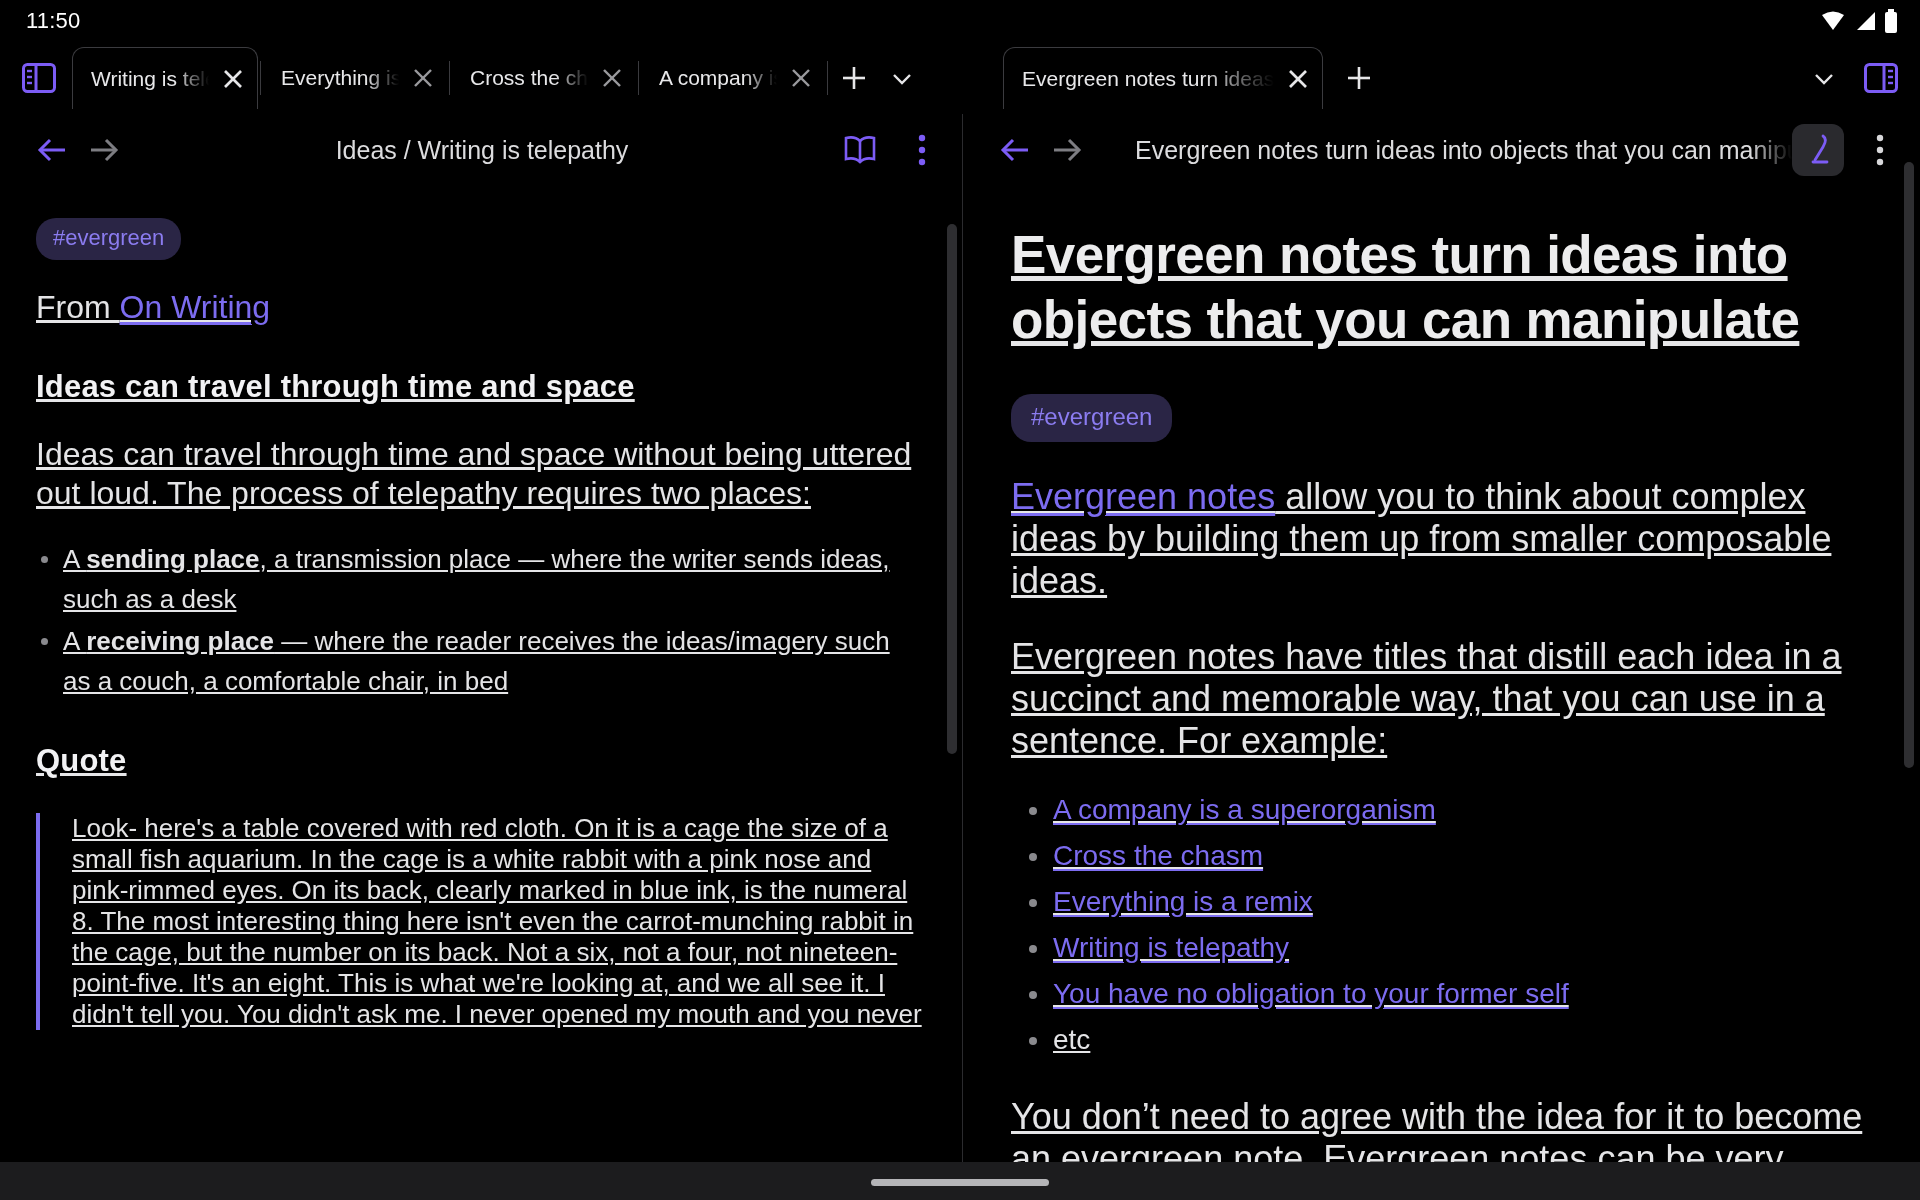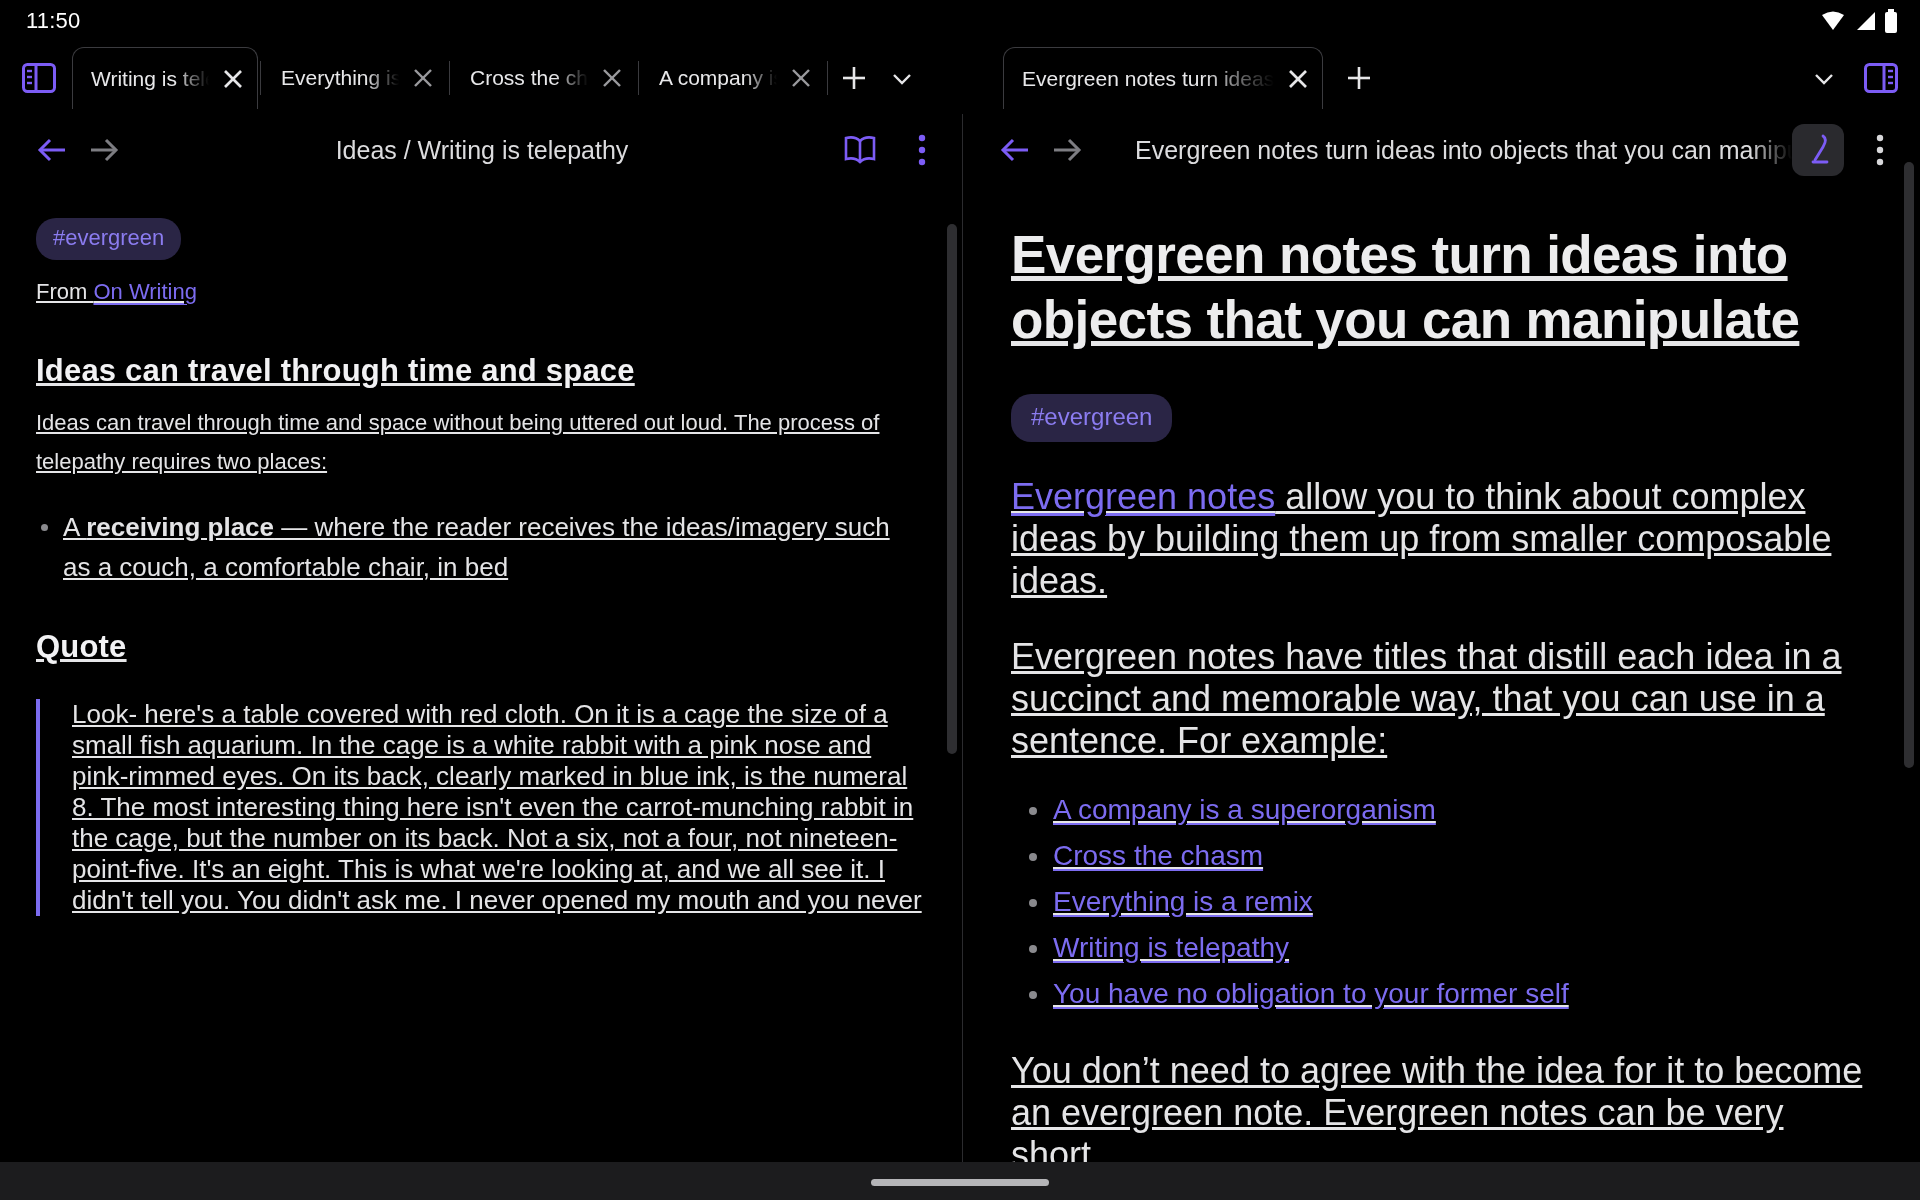--- a/index.html
+++ b/index.html
@@ -91,21 +91,21 @@
   
   .note { padding: 0 40px 0 36px; color:#e6e6e8;text-decoration:underline; }
   .note.right { padding: 0 44px 0 48px; }
 
   .tagpill {
     display:inline-block; background:#2a2545; color:#8b7cf0;
     border-radius:20px; padding:7px 17px 9px; font-size:22px; margin-top:32px;
   }
   .tagpill.big { font-size:24px; padding:9px 20px 11px; margin-top:0; }
 
-  .p { font-size:22px; line-height:39px; color:#e4e4e6; margin-top:12px; }
+  .p { font-size:32px; line-height:39px; color:#e4e4e6; margin-top:28px; }
   .p.rt { font-size:36px; line-height:42px; margin-top:34px; }
   .lnk { color:#7c6cf0; text-decoration:underline; text-underline-offset:4px; }
   .lnk.plain { text-decoration:none; }
 
   h2.h { font-size:31px; line-height:40px; font-weight:bold; color:#f2f2f4; margin-top:40px; letter-spacing:.2px;}
   h1.bigtitle {
     font-size:53px; line-height:65px; font-weight:bold; color:#ececed;
     letter-spacing:-0.6px; margin: 36px 0 42px 0;
   }
 
@@ -312,20 +312,21 @@
       <div class="note">
         <span class="tagpill">#evergreen</span>
 
         <p class="p"><span>From </span><a class="lnk" href="#">On Writing</a></p>
 
         <h2 class="h">Ideas can travel through time and space</h2>
 
         <p class="p">Ideas can travel through time and space without being uttered out loud. The process of telepathy requires two places:</p>
 
         <ul class="bul">
+          <li><span>A </span><b>sending place</b><span>, a transmission place — where the writer sends ideas, such as a desk</span></li>
           <li><span>A </span><b>receiving place</b><span> — where the reader receives the ideas/imagery such as a couch, a comfortable chair, in bed</span></li>
         </ul>
 
         <h2 class="h">Quote</h2>
 
         <blockquote>
           <p class="p">Look- here's a table covered with red cloth. On it is a cage the size of a small fish aquarium. In the cage is a white rabbit with a pink nose and pink-rimmed eyes. On its back, clearly marked in blue ink, is the numeral 8. The most interesting thing here isn't even the carrot-munching rabbit in the cage, but the number on its back. Not a six, not a four, not nineteen-point-five. It's an eight. This is what we're looking at, and we all see it. I didn't tell you. You didn't ask me. I never opened my mouth and you never</p>
         </blockquote>
       </div>
 
@@ -373,20 +374,21 @@
         <p class="p rt"><a class="lnk" href="#">Evergreen notes</a><span> allow you to think about complex ideas by building them up from smaller composable ideas.</span></p>
 
         <p class="p rt">Evergreen notes have titles that distill each idea in a succinct and memorable way, that you can use in a sentence. For example:</p>
 
         <ul class="bul links">
           <li><a class="lnk" href="#">A company is a superorganism</a></li>
           <li><a class="lnk" href="#">Cross the chasm</a></li>
           <li><a class="lnk" href="#">Everything is a remix</a></li>
           <li><a class="lnk" href="#">Writing is telepathy</a></li>
           <li><a class="lnk" href="#">You have no obligation to your former self</a></li>
+          <li>etc</li>
         </ul>
 
         <p class="p rt">You don’t need to agree with the idea for it to become an evergreen note. Evergreen notes can be very short.</p>
 
         <p class="p rt"><span>I have an evergreen note called </span><a class="lnk plain" href="#">Creativity is combinatory</a></p>
       </div>
 
       <div class="sbar" style="right:6px; top:48px; height:606px;"></div>
     </div>
   </div>

